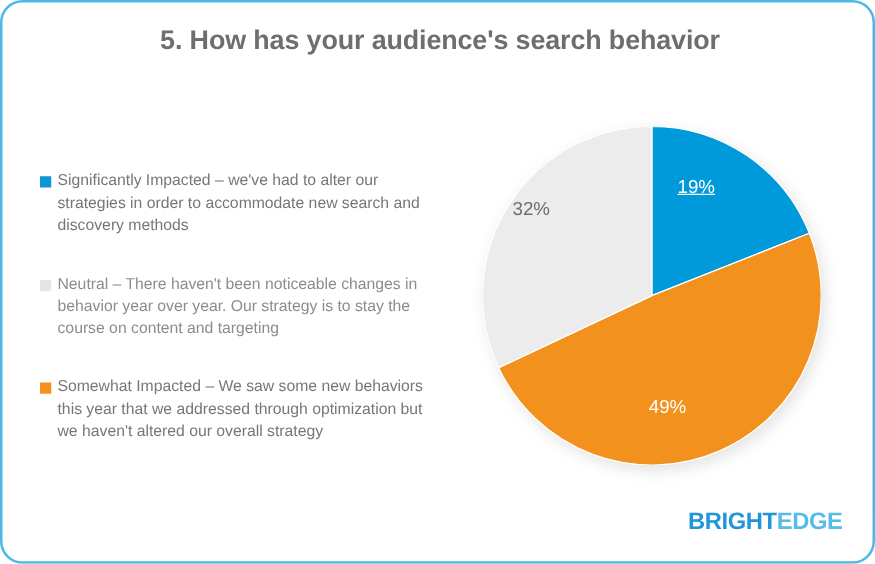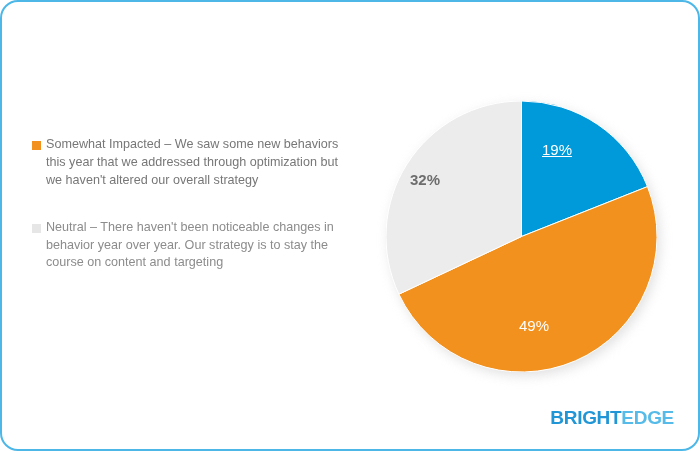--- a/index.html
+++ b/index.html
@@ -91,21 +91,21 @@
     position: absolute;
     font-size: 15px;
     font-weight: normal;
     white-space: nowrap;
   }
   .slice-label.on-dark { color: #ffffff; }
   .slice-label.on-light { color: #6d6d6d; }
 
   #label-0 { left: 156px; top: 40px; text-decoration: underline; }
   #label-1 { left: 133px; top: 216px; }
-  #label-2 { left: 24px;  top: 70px; font-weight: bold; }
+  #label-2 { left: 24px;  top: 58px; }
 
   
   .logo {
     position: absolute;
     right: 24px;
     bottom: 22px;
     text-align: left;
     margin-left: 16px;
   }
   .logo-word {
@@ -123,33 +123,38 @@
     color: #8f8f8f;
     line-height: 1;
   }
 </style>
 </head>
 <body>
 
 <div id="slide">
 
   <div class="title">
+    <span class="ln">5. How has your audience's search behavior</span>
   </div>
 
   <div class="legend">
 
-
     <div class="legend-item">
-      <span class="legend-swatch" style="background:#f3911e;"></span>
-      <span class="legend-label">Somewhat Impacted – We saw some new behaviors this year that we addressed through optimization but we haven't altered our overall strategy</span>
+      <span class="legend-swatch" style="background:#0d95d4;" style-bg="#0099da"></span>
+      <span class="legend-label">Significantly Impacted – we've had to alter our strategies in order to accommodate new search and discovery methods</span>
     </div>
 
     <div class="legend-item muted">
       <span class="legend-swatch" style="background:#e6e6e6;"></span>
       <span class="legend-label">Neutral – There haven't been noticeable changes in behavior year over year.  Our strategy is to stay the course on content and targeting</span>
+    </div>
+
+    <div class="legend-item">
+      <span class="legend-swatch" style="background:#f3911e;"></span>
+      <span class="legend-label">Somewhat Impacted – We saw some new behaviors this year that we addressed through optimization but we haven't altered our overall strategy</span>
     </div>
 
   </div>
 
   <div class="pie-wrap">
     <div class="pie-shadow"></div>
 
     <svg class="pie-svg" id="pie-svg" width="271" height="271" viewBox="0 0 271 271">
         <path d="M 135.5 135.5 L 135.5 0 A 135.5 135.5 0 0 1 261.48471383785807 85.61912311122614 Z" fill="#0099da" stroke="#ffffff" stroke-width="1"></path>
         <path d="M 135.5 135.5 L 261.48471383785807 85.61912311122614 A 135.5 135.5 0 0 1 12.89593439085435 193.19309400706732 Z" fill="#f3911e" stroke="#ffffff" stroke-width="1"></path>

